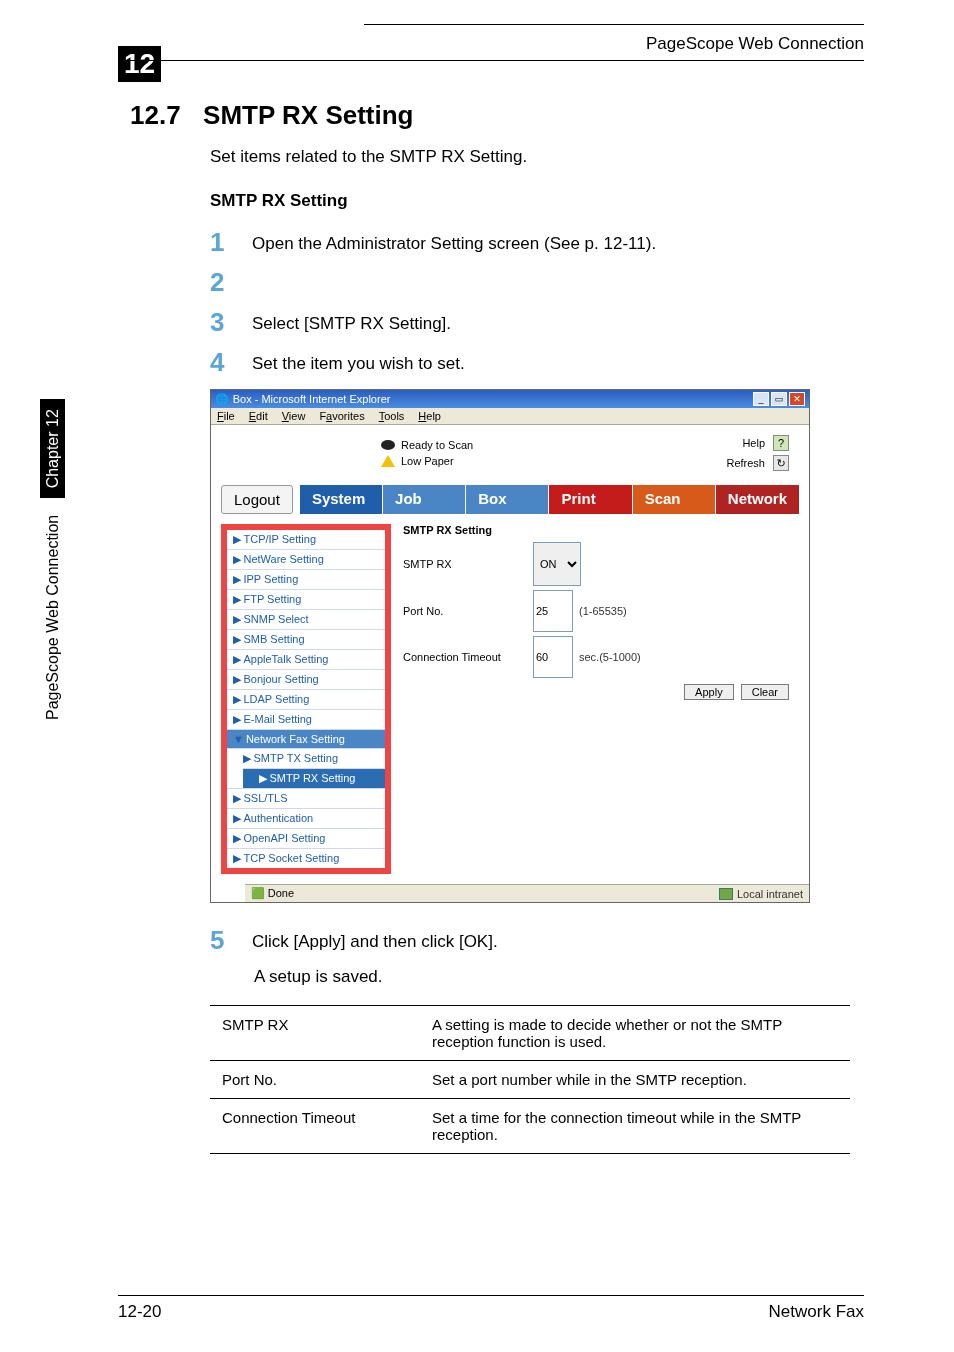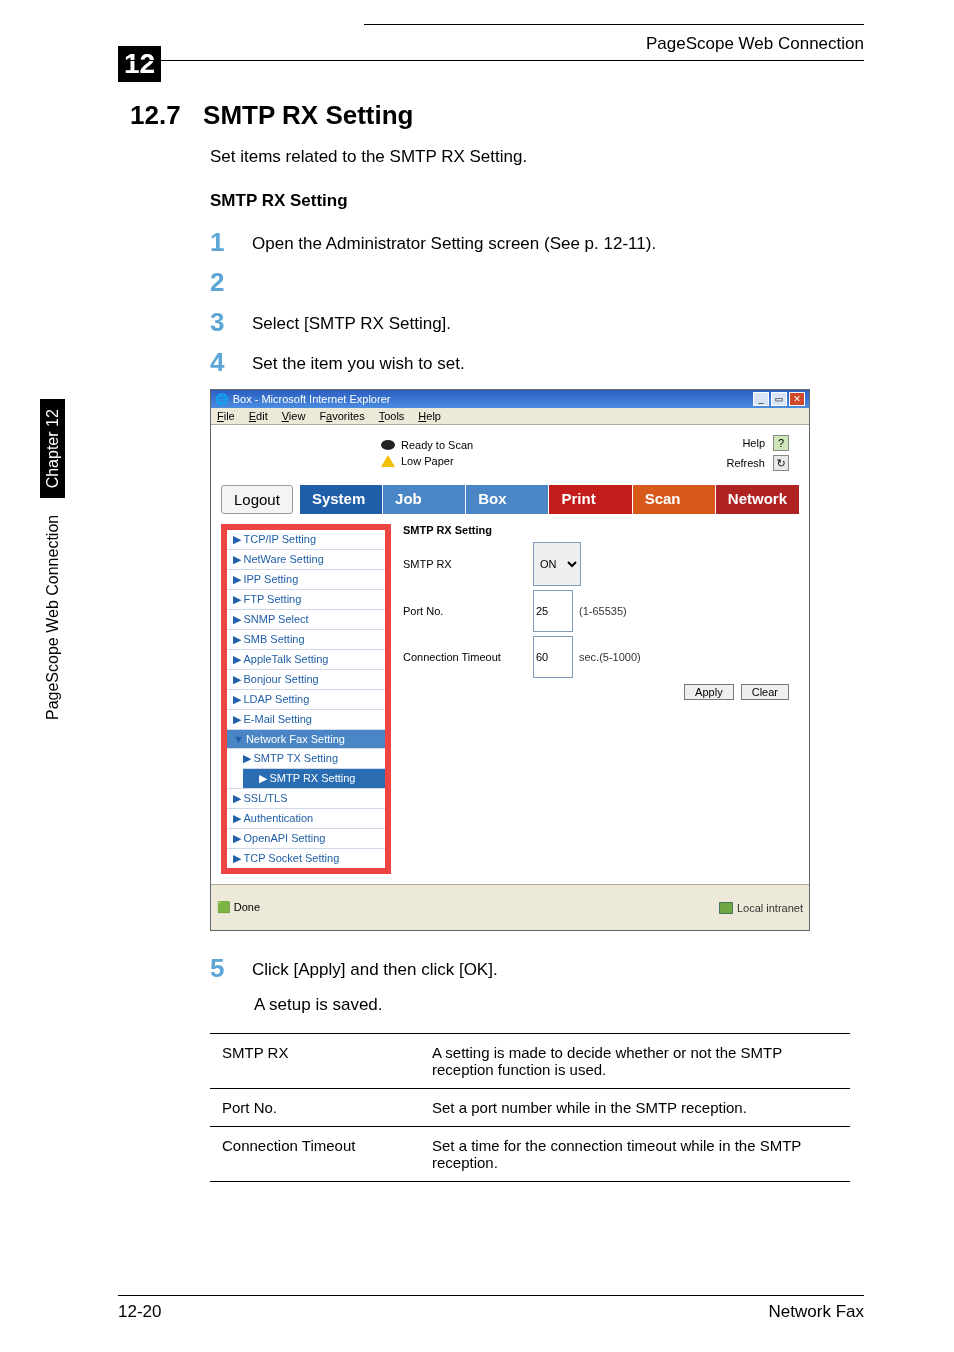--- a/index.html
+++ b/index.html
@@ -67,21 +67,21 @@
   .content { flex:1; }
   .content h4 { font-size:11px; font-weight:bold; margin-bottom:6px;}
   .formrow { display:flex; align-items:center; margin-bottom:4px; font-size:11px;}
   .formrow .lbl { width:130px;}
   .formrow select, .formrow input[type=text] { font-size:11px; border:1px solid #7f9db9; padding:14px 2px;}
   .formrow select { width:48px;}
   .formrow input[type=text] { width:40px;}
   .hint { margin-left:6px; color:#333;}
   .btnrow { text-align:right; margin-top:6px; padding-right:10px;}
   .btnrow button { font-size:11px; padding:1px 10px; border:1px solid #7a7a7a; background:#efefef; margin-left:4px;}
-  .ss-status-bar { display:flex; justify-content:space-between; align-items:center; border-top:1px solid #aca899; background:#ece9d8; padding:16px 6px; font-size:11px;}
+  .ss-status-bar { display:flex; justify-content:space-between; align-items:center; border-top:1px solid #aca899; background:#ece9d8; padding:2px 6px; font-size:11px;margin-left:34px;}
   .intr { display:flex; align-items:center; gap:4px; color:#333;}
   .intr .ic { width:14px; height:12px; background:#6fa845; border:1px solid #476; display:inline-block;}
   .post-step { margin: 0 0 4px 124px; font-size:17px;}
   .desc-table { margin: 18px 0 0 80px; width: 640px; border-collapse: collapse; font-size:15px;}
   .desc-table td { border-top:1px solid #000; border-bottom:1px solid #000; padding:10px 12px; vertical-align:top;}
   .desc-table td:first-child { width:210px;}
   .side-tab {
     position:absolute; left:44px; top:720px;
     transform: rotate(-90deg); transform-origin: left top;
     font-size:16px; white-space:nowrap;

